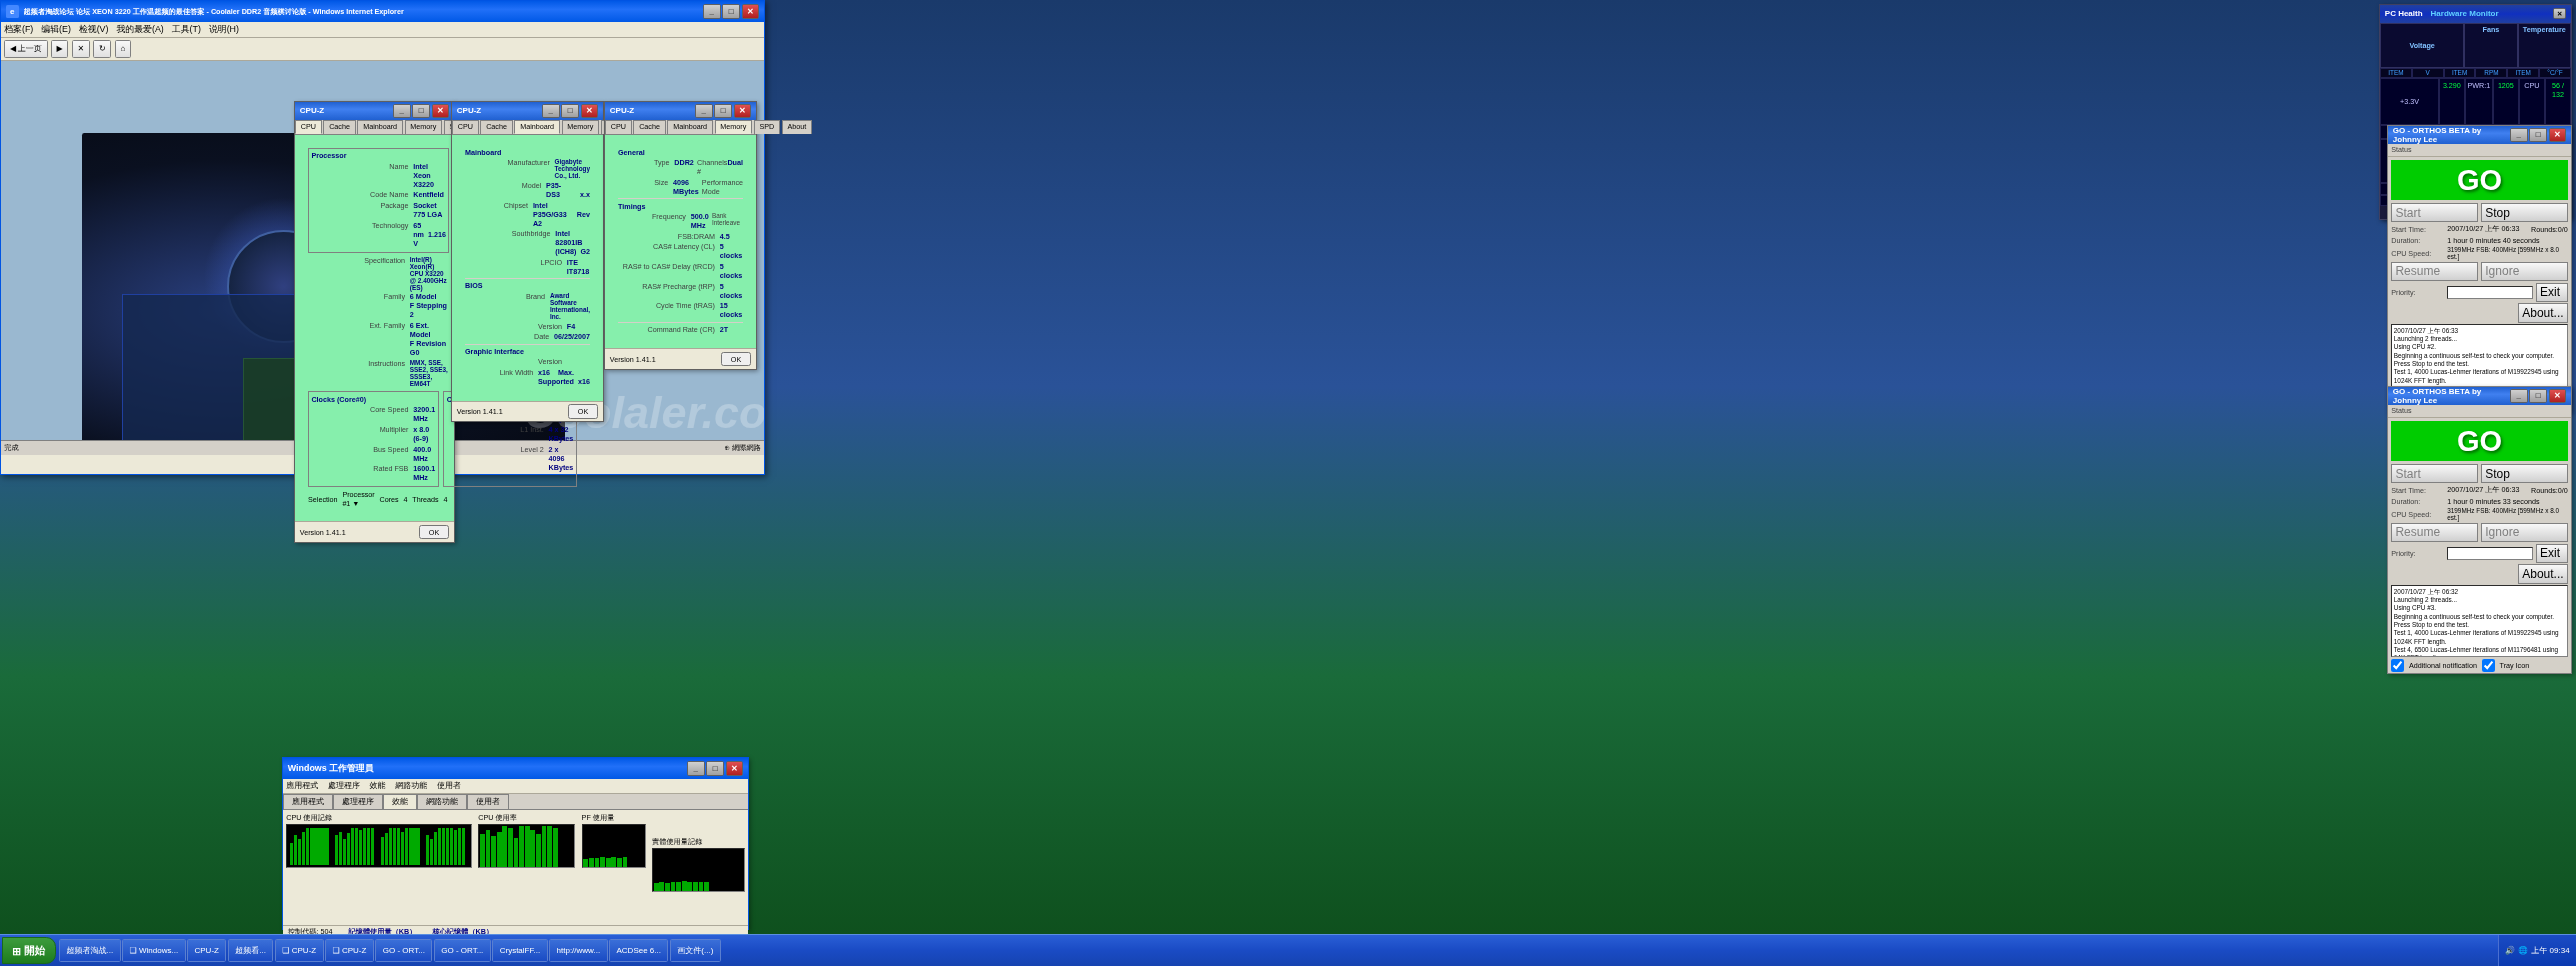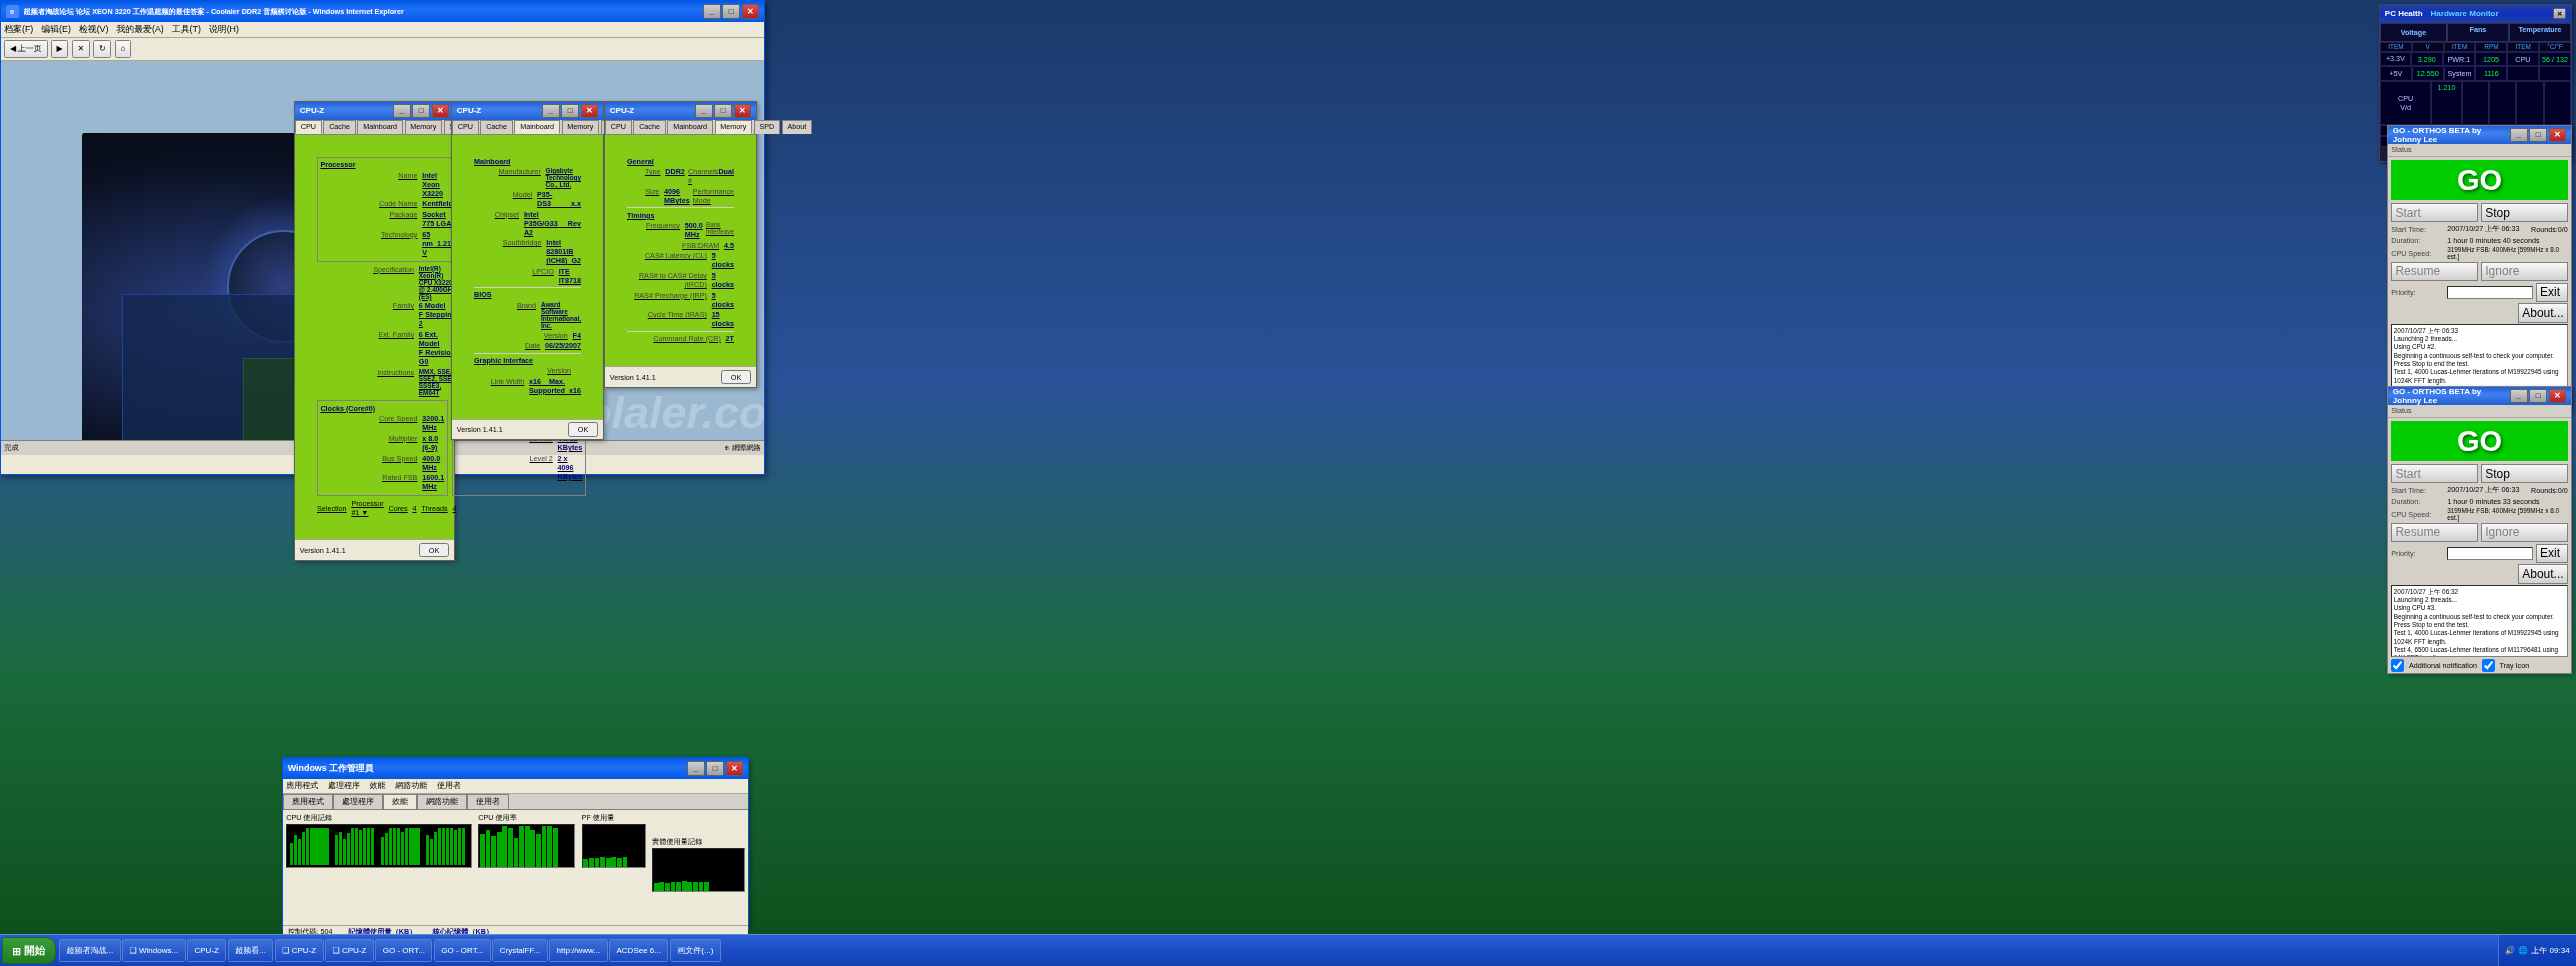--- a/index.html
+++ b/index.html
@@ -235,23 +235,22 @@
       cursor: pointer;
       margin-right: 1.6px;
     }
 
     .cpuz-tab.active {
       background: #ece9d8;
       border-bottom: 0.8px solid #ece9d8;
     }
 
     .cpuz-content {
-      padding: 22px;
-      background: #84cc16;
-      text-decoration: underline;
+      padding: 13px;
+      background: #86efac;
     }
 
     .cpuz-row {
       display: flex;
       margin-bottom: 1.6px;
       font-size: 7.2px;
     }
 
     .cpuz-label {
       color: #404040;
@@ -856,36 +855,36 @@
   <div class="hwmon-window">
     <div class="hwmon-titlebar">
       <span>PC Health</span>
       <span style="margin-left:8px; color:#60d0ff;">Hardware Monitor</span>
       <div class="window-controls" style="margin-left:auto;">
         <div class="win-btn" style="width:13px; height:11.3px; font-size:6.4px;">✕</div>
       </div>
     </div>
 
     <div style="display:flex; background:#0a0a30;">
-      <div style="flex:2; color:#80c0ff; font-size:7.2px; font-weight:bold; text-align:center; padding:4px; border:0.8px solid #303060;">Voltage</div>
+      <div style="flex:2; color:#80c0ff; font-size:7.2px; font-weight:bold; text-align:center; padding:17px; border:0.8px solid #303060;">Voltage</div>
       <div style="flex:2; color:#80c0ff; font-size:7.2px; font-weight:bold; text-align:center; padding:1.6px; border:0.8px solid #303060;">Fans</div>
       <div style="flex:2; color:#80c0ff; font-size:7.2px; font-weight:bold; text-align:center; padding:1.6px; border:0.8px solid #303060;">Temperature</div>
     </div>
 
     <div style="display:flex; background:#050520;">
       <div style="flex:1; color:#40a0ff; font-size:6.4px; text-align:center; padding:0.8px; border:0.8px solid #202050;">ITEM</div>
       <div style="flex:1; color:#40a0ff; font-size:6.4px; text-align:center; padding:0.8px; border:0.8px solid #202050;">V</div>
       <div style="flex:1; color:#40a0ff; font-size:6.4px; text-align:center; padding:0.8px; border:0.8px solid #202050;">ITEM</div>
       <div style="flex:1; color:#40a0ff; font-size:6.4px; text-align:center; padding:0.8px; border:0.8px solid #202050;">RPM</div>
       <div style="flex:1; color:#40a0ff; font-size:6.4px; text-align:center; padding:0.8px; border:0.8px solid #202050;">ITEM</div>
       <div style="flex:1; color:#40a0ff; font-size:6.4px; text-align:center; padding:0.8px; border:0.8px solid #202050;">°C/°F</div>
     </div>
 
     <div style="display:flex; background:#000028;">
-      <div style="flex:1; color:#c0c0ff; font-size:7.2px; text-align:center; padding:1px; border:0.8px solid #202050;">+3.3V</div>
+      <div style="flex:1; color:#c0c0ff; font-size:7.2px; text-align:center; padding:18px; border:0.8px solid #202050;">+3.3V</div>
       <div style="flex:1; color:#00ff40; font-size:7.2px; text-align:center; padding:1.6px; border:0.8px solid #202050;">3.290</div>
       <div style="flex:1; color:#c0c0ff; font-size:7.2px; text-align:center; padding:1.6px; border:0.8px solid #202050;">PWR:1</div>
       <div style="flex:1; color:#00ff40; font-size:7.2px; text-align:center; padding:1.6px; border:0.8px solid #202050;">1205</div>
       <div style="flex:1; color:#c0c0ff; font-size:7.2px; text-align:center; padding:1.6px; border:0.8px solid #202050;">CPU</div>
       <div style="flex:1; color:#00ff40; font-size:7.2px; text-align:center; padding:1.6px; border:0.8px solid #202050;">56 / 132</div>
     </div>
     <div style="display:flex; background:#000028;">
       <div style="flex:1; color:#c0c0ff; font-size:7.2px; text-align:center; padding:1.6px; border:0.8px solid #202050;">+5V</div>
       <div style="flex:1; color:#00ff40; font-size:7.2px; text-align:center; padding:1.6px; border:0.8px solid #202050;">12.550</div>
       <div style="flex:1; color:#c0c0ff; font-size:7.2px; text-align:center; padding:1.6px; border:0.8px solid #202050;">System</div>

